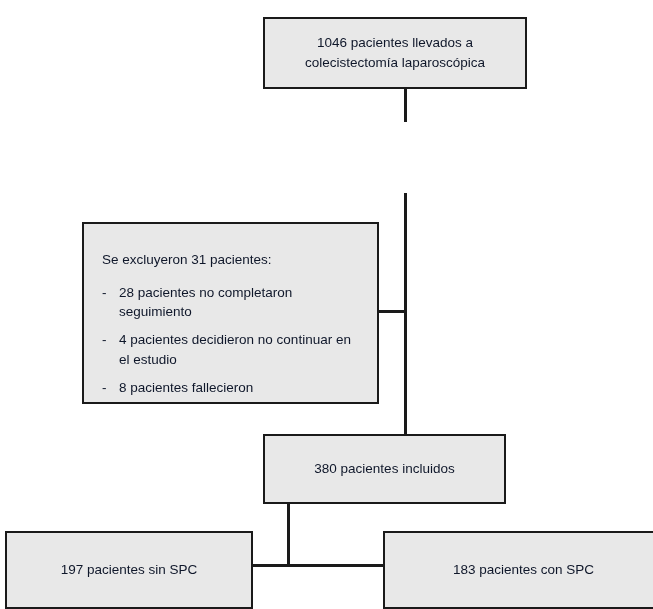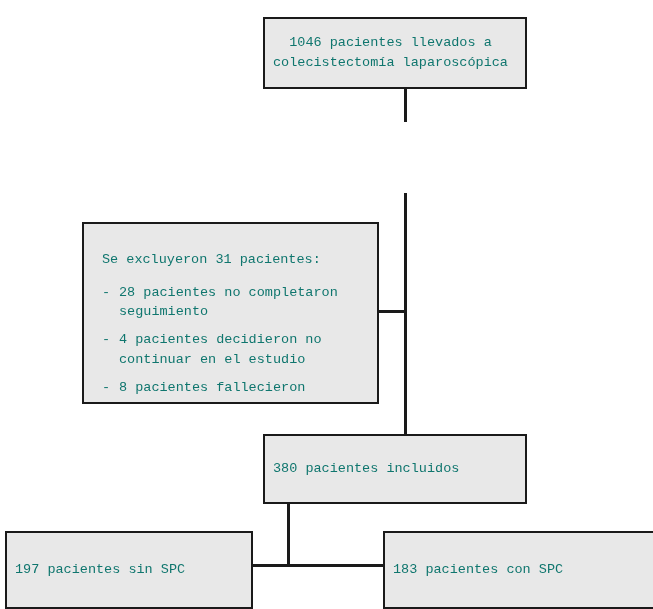--- a/index.html
+++ b/index.html
@@ -22,39 +22,38 @@
     width: 653px;
     height: 609px;
   }
   .node {
     position: absolute;
     box-sizing: border-box;
     background: #e8e8e8;
     border: 2px solid #1a1a1a;
     display: flex;
     align-items: center;
-    justify-content: flex-start;
+    justify-content: center;
     text-align: center;
     font-size: 13.5px;
     line-height: 1.45;
-    color: #0f766e;
+    color: #0f172a;
     padding: 4px 8px;
-    font-family: Liberation Mono, monospace;
   }
   .node .node-text {
     display: block;
     white-space: pre-line;
   }
 
   
   #node-screened   { left: 263px; top: 17px;  width: 264px; height: 72px; }
   #node-consented  { left: 263px; top: 122px; width: 264px; height: 71px; }
   #node-excluded   { left: 82px;  top: 222px; width: 297px; height: 182px;
                      display: block; padding: 0; }
-  #node-included   { left: 263px; top: 434px; width: 264px; height: 70px; }
+  #node-included   { left: 263px; top: 434px; width: 243px; height: 70px; }
   #node-no-spc     { left: 5px;   top: 531px; width: 248px; height: 78px; }
   #node-spc        { left: 383px; top: 531px; width: 281px; height: 78px; }
 
   
   .excl-body {
     padding: 26px 14px 0 18px;
     font-size: 13.5px;
     line-height: 1.42;
     text-align: left;
   }

